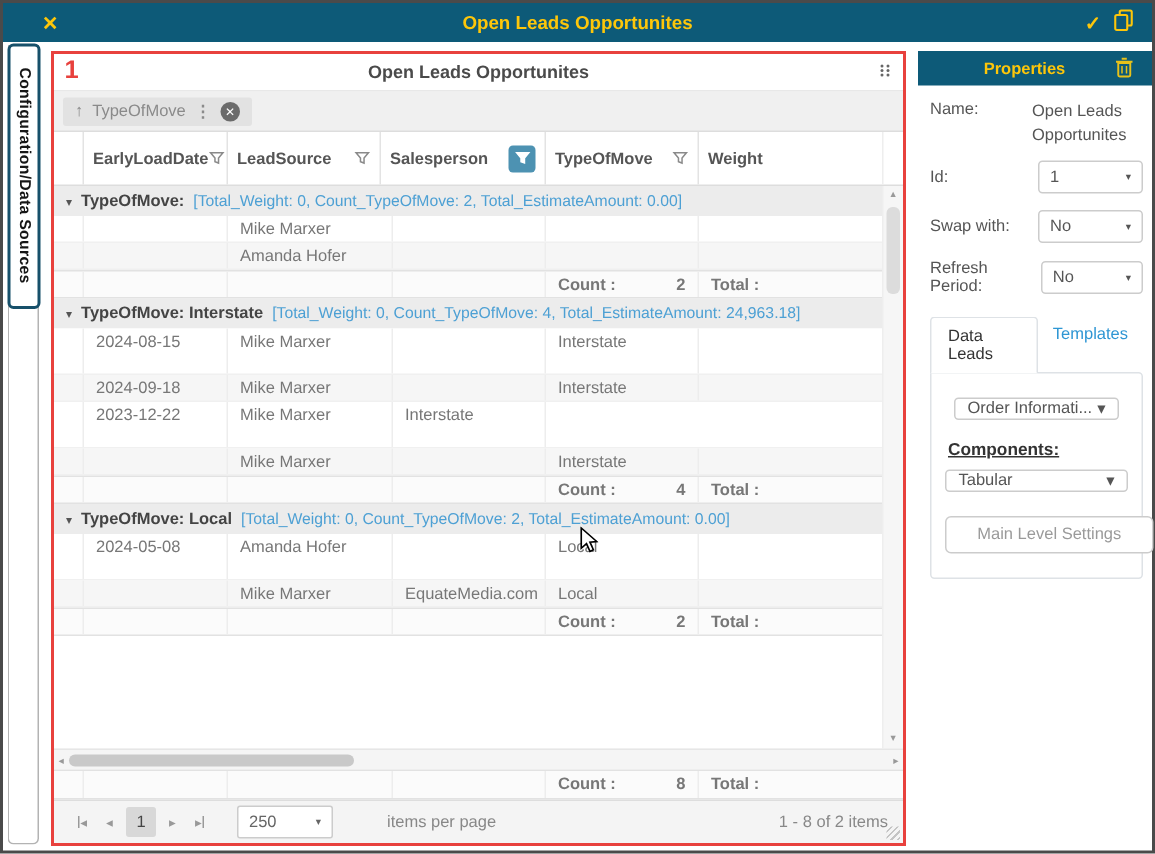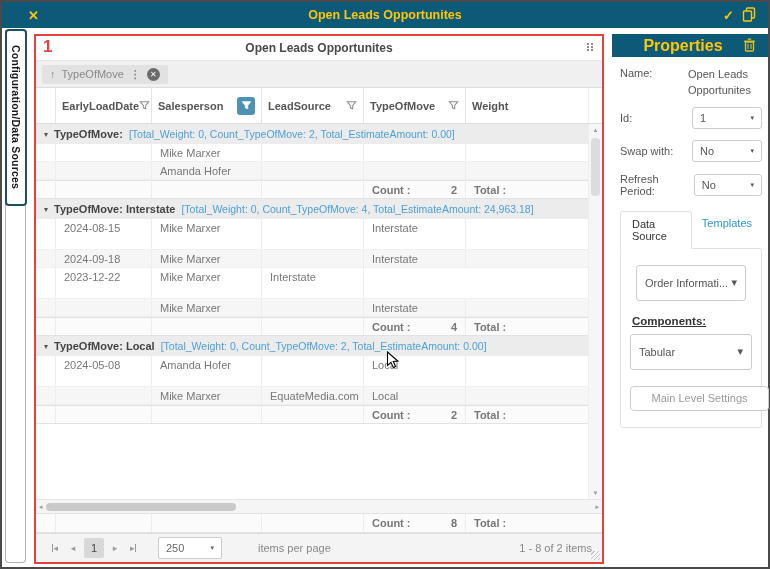--- a/index.html
+++ b/index.html
@@ -98,38 +98,38 @@
   .psel .caret { font-size:7px; color:#666; }
   .ipp { margin-left:12px; color:#888;padding-left:24px; }
   .prange { margin-left:auto; color:#888; }
   .grip { position:absolute; right:2px; bottom:2px; width:9px; height:9px;
     background:repeating-linear-gradient(135deg, transparent 0 2px, #c4c4c4 2px 3px); }
 
   
   .props { position:absolute; left:610px; top:32px; width:156px; height:530px; background:#fff; }
   .p-header { height:23px; background:#0d5a78; position:relative; display:flex; align-items:center;
     justify-content:center; }
-  .p-header .p-title { color:#fdc60a; font-weight:bold; font-size:16px; margin-right:14px; }
+  .p-header .p-title { color:#fdc60a; font-weight:bold; font-size:11px; margin-right:14px; }
   .p-header .trash { position:absolute; right:12px; top:4px; }
   .p-body { padding:10px 6px 0 8px; color:#555; }
   .p-row { display:flex; justify-content:space-between; margin-bottom:11px; align-items:center; }
   .p-row.top { align-items:flex-start; margin-bottom:8px; }
   .p-label { color:#555; }
   .p-namevalue { width:74px; text-align:left; color:#555; line-height:1.45; }
   .p-select { width:70px; height:22px; border:1px solid #ccc; border-radius:3px; background:#fff;
     display:flex; align-items:center; justify-content:space-between; padding:0 7px; color:#555; }
   .p-select .caret { font-size:7px; color:#555; }
 
   .tabs { display:flex; margin-top:14px; position:relative; z-index:2; }
   .tab-active { padding:6px 11px; border:1px solid #dee2e6; border-bottom:1px solid #fff;
     border-radius:3px 3px 0 0; background:#fff; color:#333; margin-bottom:-1px; }
   .tab-link { padding:6px 10px; color:#2e96d4; }
   .tab-card { border:1px solid #dee2e6; border-radius:0 3px 3px 3px; padding:16px 9px 16px;
     position:relative; z-index:1; }
-  .card-select { height:36px; border:1px solid #ccc; border-radius:3px; background:#fff;
+  .card-select { height:15px; border:1px solid #ccc; border-radius:3px; background:#fff;
     display:flex; align-items:center; justify-content:space-between; padding:0 8px; color:#555;text-align:right; }
   .sel-order { width:110px; margin:0 auto 14px; }
   .comp-label { font-weight:bold; color:#333; margin:0 0 7px 2px; font-size:11.5px;text-decoration:underline; }
   .sel-tabular { width:122px; margin-bottom:16px; }
   .mls-btn { display:block; width:139px; height:25px; margin:0 auto; background:#fff;
     border:1px solid #ccc; border-radius:4px; color:#9a9a9a; font-size:11px;
     font-family:"Liberation Sans", sans-serif; }
 
   .cursor { position:absolute; left:384px; top:349px; z-index:50; }
 </style>
@@ -185,33 +185,33 @@
     <div class="g-header">
       <div class="hcell c0"></div>
       <div class="hcell c1">
         <span>EarlyLoadDate</span>
         <span class="filter-btn">
           <svg width="11" height="11" viewBox="0 0 12 12">
               <path d="M1.5 2h9L7.3 5.8v3.7l-2.6-1V5.8L1.5 2z" fill="none" stroke="#8a8a8a" stroke-width="1.1"></path>
             </svg>
         </span>
       </div>
+      <div class="hcell c3">
+        <span>LeadSource</span>
+        <span class="filter-btn">
+          <svg width="11" height="11" viewBox="0 0 12 12">
+              <path d="M1.5 2h9L7.3 5.8v3.7l-2.6-1V5.8L1.5 2z" fill="none" stroke="#8a8a8a" stroke-width="1.1"></path>
+            </svg>
+        </span>
+      </div>
       <div class="hcell c2">
         <span>Salesperson</span>
         <span class="filter-btn active">
           <svg width="11" height="11" viewBox="0 0 12 12">
               <path d="M1.5 2h9L7.3 5.8v3.7l-2.6-1V5.8L1.5 2z" fill="#fff" stroke="#fff" stroke-width="1"></path>
-            </svg>
-        </span>
-      </div>
-      <div class="hcell c3">
-        <span>LeadSource</span>
-        <span class="filter-btn">
-          <svg width="11" height="11" viewBox="0 0 12 12">
-              <path d="M1.5 2h9L7.3 5.8v3.7l-2.6-1V5.8L1.5 2z" fill="none" stroke="#8a8a8a" stroke-width="1.1"></path>
             </svg>
         </span>
       </div>
       <div class="hcell c4">
         <span>TypeOfMove</span>
         <span class="filter-btn">
           <svg width="11" height="11" viewBox="0 0 12 12">
               <path d="M1.5 2h9L7.3 5.8v3.7l-2.6-1V5.8L1.5 2z" fill="none" stroke="#8a8a8a" stroke-width="1.1"></path>
             </svg>
         </span>
@@ -424,21 +424,21 @@
       </div>
       <div class="p-row">
         <span class="p-label">Refresh Period:</span>
         <span class="p-select">
           <span>No</span>
           <span class="caret">▾</span>
         </span>
       </div>
 
       <div class="tabs">
-        <span class="tab-active">Data Source</span>
+        <span class="tab-active">Data Leads</span>
         <span class="tab-link">Templates</span>
       </div>
       <div class="tab-card">
         <div class="card-select sel-order">
           <span>Order Informati...</span>
           <span class="caret">▾</span>
         </div>
         <div class="comp-label">Components:</div>
         <div class="card-select sel-tabular">
           <span>Tabular</span>

